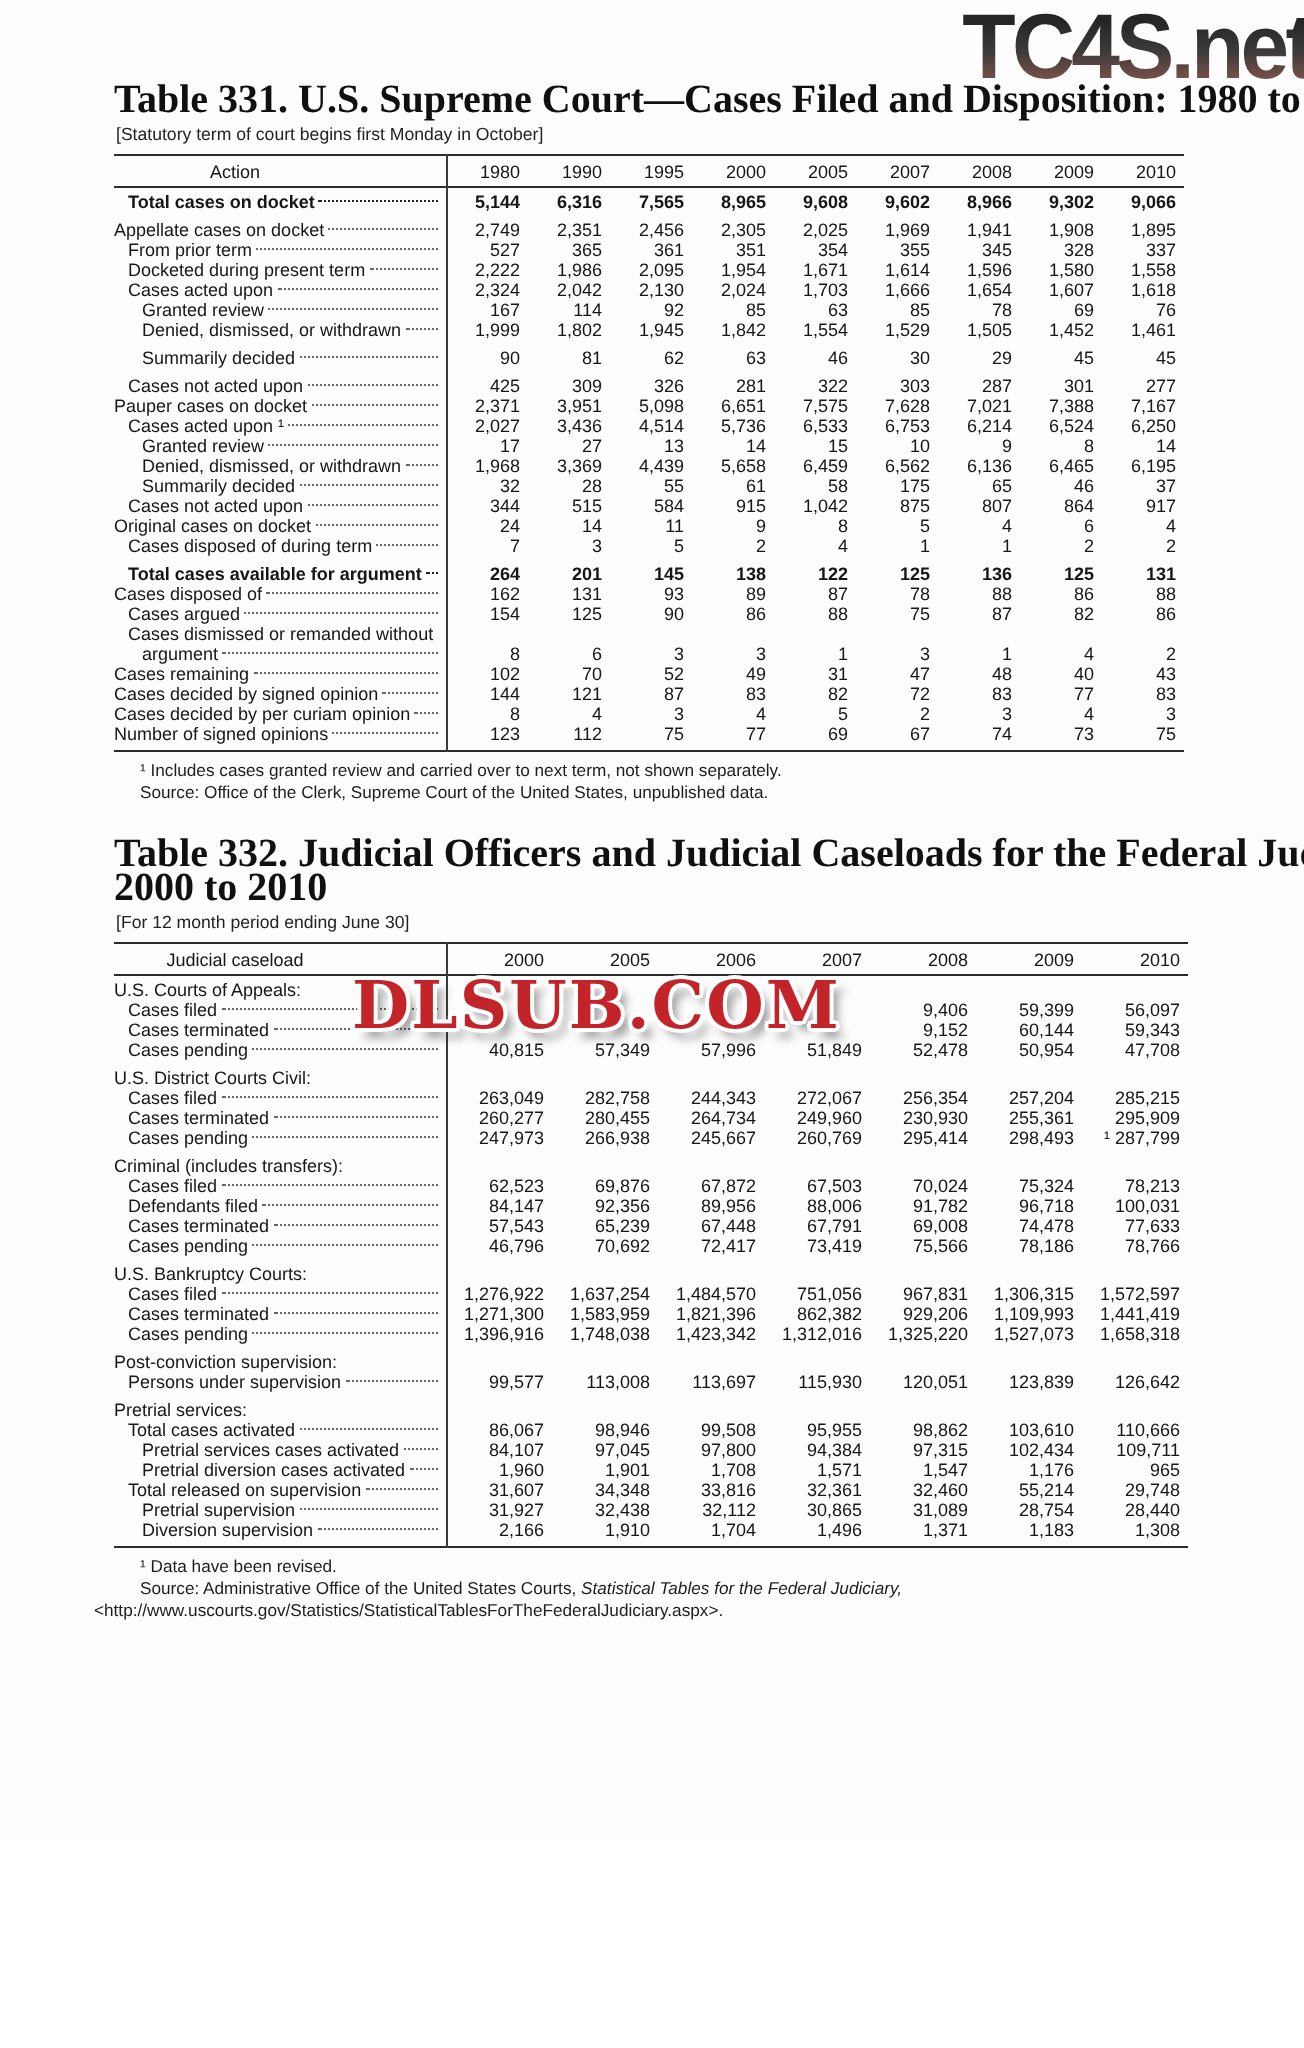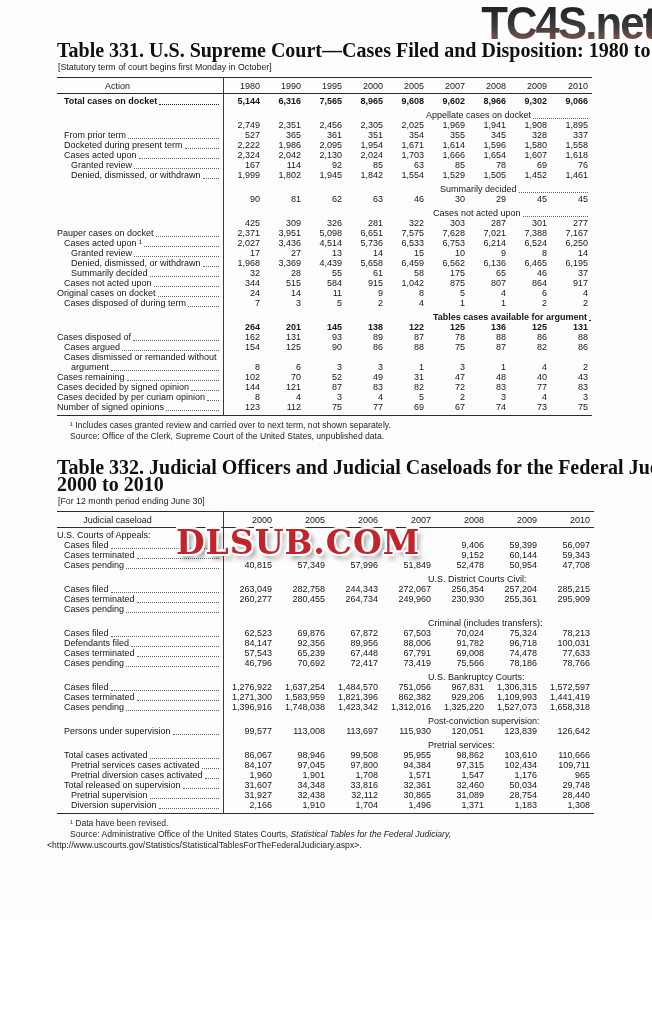--- a/index.html
+++ b/index.html
@@ -16,22 +16,22 @@
   .stat-table{position:relative;font-size:9px;line-height:10px;color:#161616;}
   #t331{width:535px;--labelw:166px;--colw:41px;}
   #t332{width:537px;--labelw:166px;--colw:53px;}
   .thead{display:flex;align-items:center;border-top:1.4px solid #2b2b2b;
          border-bottom:1px solid #2b2b2b;height:15px;}
   .label-h{width:var(--labelw);text-align:center;box-sizing:border-box;}
   .years{display:flex;margin-left:45px;}
   .year-cell{width:var(--colw);text-align:center;box-sizing:border-box;}
   .tbody{padding:2px 0 3px;border-bottom:1.4px solid #2b2b2b;}
   .trow{display:flex;align-items:flex-end;min-height:10px;}
-  .trow.gap{margin-top:4px;flex-direction:column;}
-  .rlabel{width:var(--labelw);display:flex;align-items:flex-end;box-sizing:border-box;
+  .trow.gap{margin-top:4px;}
+  .rlabel{width:var(--labelw);display:flex;align-items:center;box-sizing:border-box;
           padding-right:3px;overflow:hidden;}
   .rlabel .txt{white-space:nowrap;}
   .rlabel .dots{flex:1 1 auto;border-bottom:1px dotted #666;margin:0 1px 1px 2px;min-width:4px;}
   .trow.bold{font-weight:bold;}
   .trow.bold .dots{border-bottom-color:#222;}
   .ind1{padding-left:7px;}
   .ind2{padding-left:14px;}
   .vals{display:flex;align-items:center;}
   .cell{width:var(--colw);text-align:right;padding-right:4px;box-sizing:border-box;white-space:nowrap;}
   .vline{position:absolute;left:var(--labelw);top:0;bottom:0;width:1px;background:#3a3a3a;}
@@ -381,21 +381,21 @@
               <div class="cell">2</div>
               <div class="cell">4</div>
               <div class="cell">1</div>
               <div class="cell">1</div>
               <div class="cell">2</div>
               <div class="cell">2</div>
             </div>
           </div>
           <div class="trow bold gap">
             <div class="rlabel">
-              <span class="txt ind1">Tables cases available for argument</span>
+              <span class="txt ind1">Total cases available for argument</span>
               <span class="dots"></span>
             </div>
             <div class="vals">
               <div class="cell">264</div>
               <div class="cell">201</div>
               <div class="cell">145</div>
               <div class="cell">138</div>
               <div class="cell">122</div>
               <div class="cell">125</div>
               <div class="cell">136</div>
@@ -638,20 +638,29 @@
                 <div class="cell">230,930</div>
                 <div class="cell">255,361</div>
                 <div class="cell">295,909</div>
               </div>
             </div>
             <div class="trow">
               <div class="rlabel">
                 <span class="txt ind1">Cases pending</span>
                 <span class="dots"></span>
               </div>
+              <div class="vals">
+                <div class="cell">247,973</div>
+                <div class="cell">266,938</div>
+                <div class="cell">245,667</div>
+                <div class="cell">260,769</div>
+                <div class="cell">295,414</div>
+                <div class="cell">298,493</div>
+                <div class="cell">¹ 287,799</div>
+              </div>
             </div>
             <div class="trow gap">
               <div class="rlabel">
                 <span class="txt ind0">Criminal (includes transfers):</span>
               </div>
             </div>
             <div class="trow">
               <div class="rlabel">
                 <span class="txt ind1">Cases filed</span>
                 <span class="dots"></span>
@@ -835,21 +844,21 @@
               <div class="rlabel">
                 <span class="txt ind1">Total released on supervision</span>
                 <span class="dots"></span>
               </div>
               <div class="vals">
                 <div class="cell">31,607</div>
                 <div class="cell">34,348</div>
                 <div class="cell">33,816</div>
                 <div class="cell">32,361</div>
                 <div class="cell">32,460</div>
-                <div class="cell">50,034</div>
+                <div class="cell">55,214</div>
                 <div class="cell">29,748</div>
               </div>
             </div>
             <div class="trow">
               <div class="rlabel">
                 <span class="txt ind2">Pretrial supervision</span>
                 <span class="dots"></span>
               </div>
               <div class="vals">
                 <div class="cell">31,927</div>

